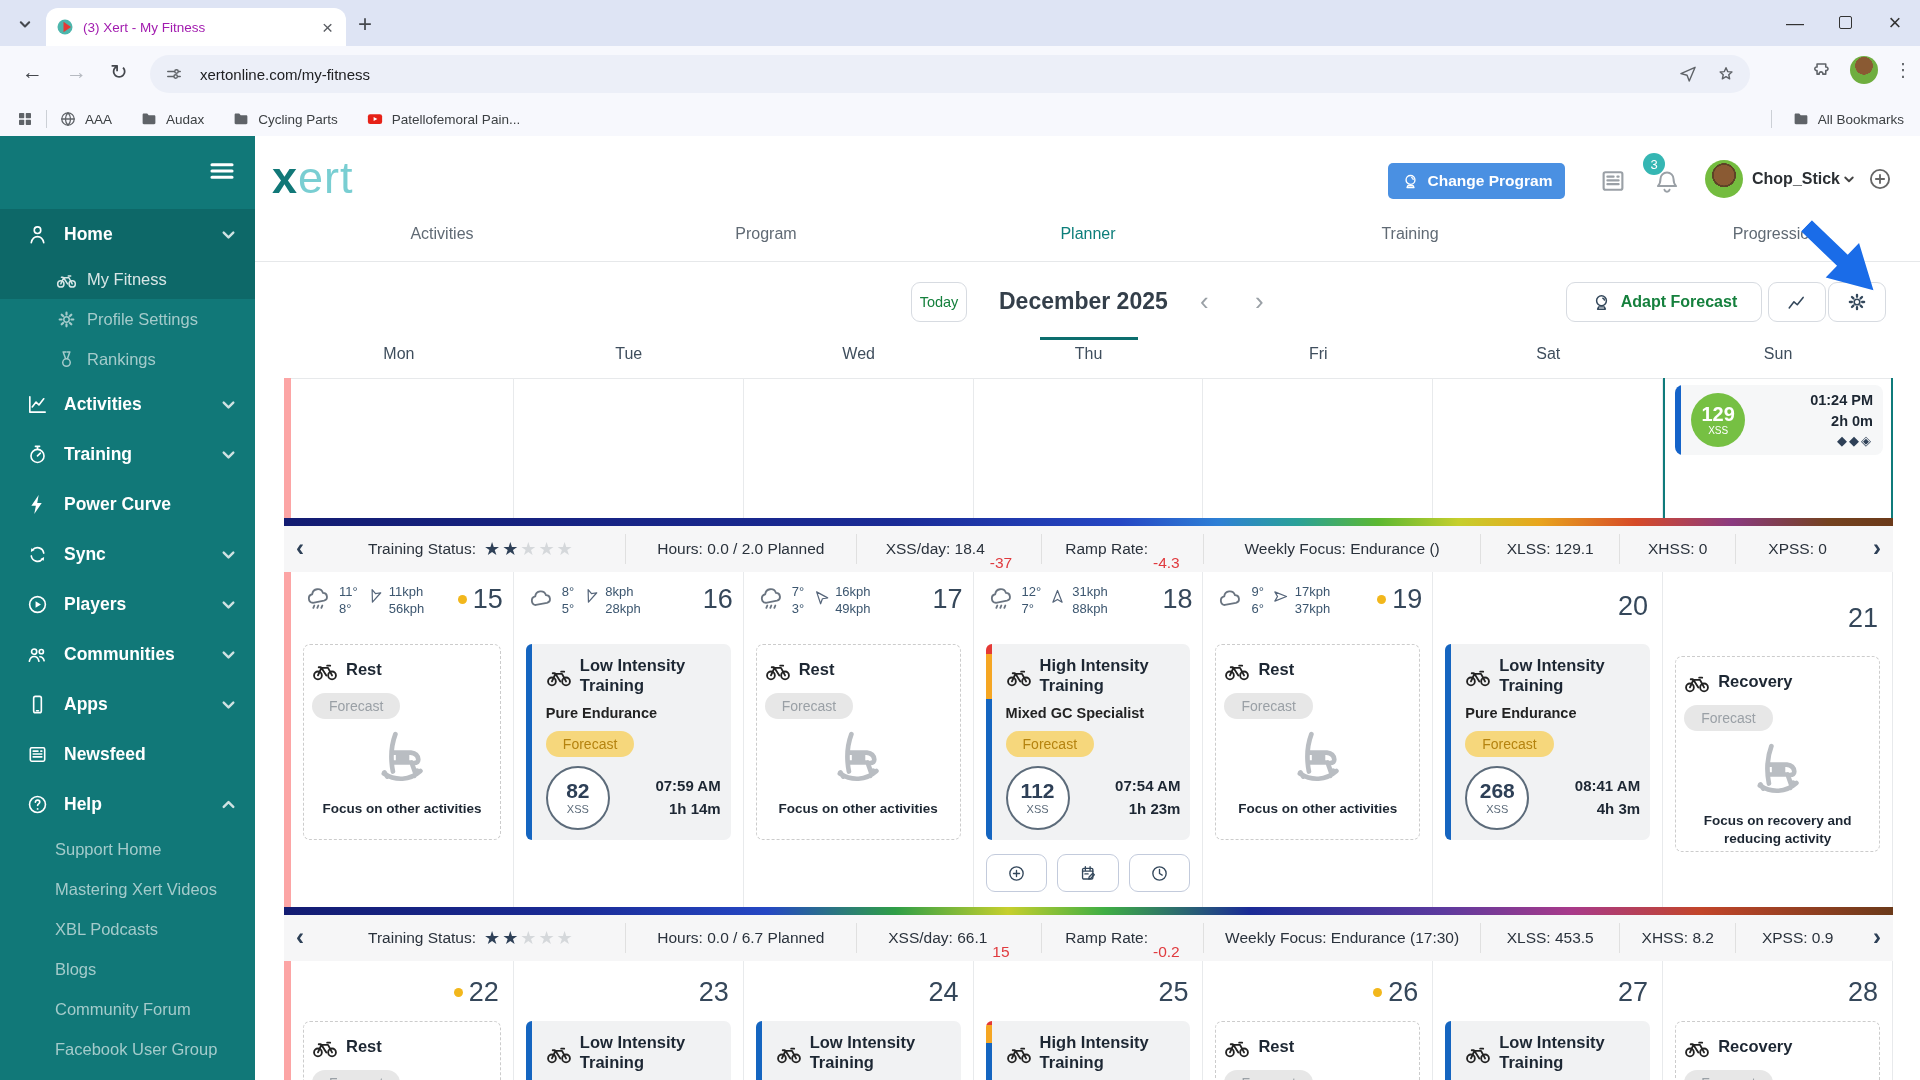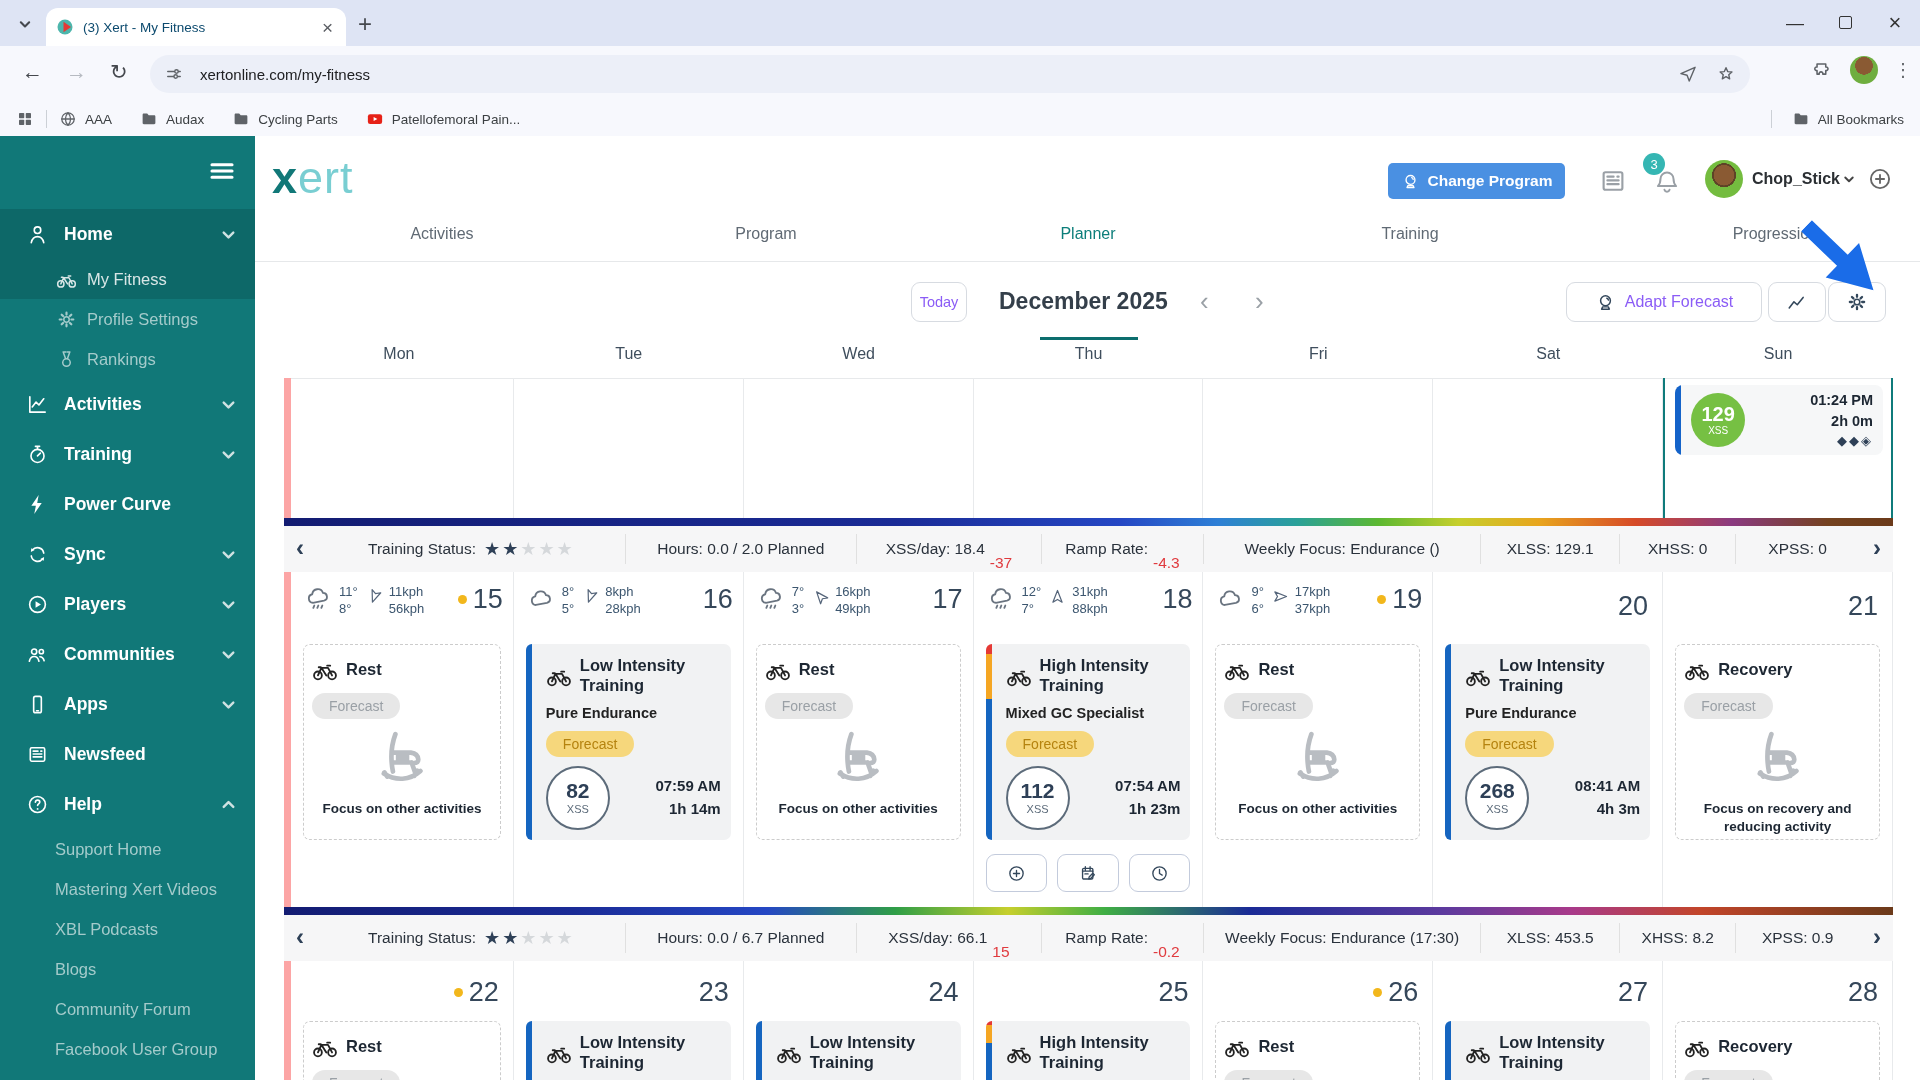--- a/index.html
+++ b/index.html
@@ -8,21 +8,21 @@
   .icon svg{width:100%;height:100%;}
   .s{fill:none;stroke:currentColor;stroke-width:1.7;stroke-linecap:round;stroke-linejoin:round;}
   .sw3{stroke-width:2.5;}
   
   .tabstrip{position:absolute;left:0;top:0;width:1920px;height:46px;background:#dee4f4;}
   .tab-search{position:absolute;left:10px;top:9px;width:30px;height:30px;border-radius:50%;color:#45484e;}
   .tab-search .icon{width:20px;height:20px;margin:5px;}
   .tab{position:absolute;left:46px;top:8px;width:300px;height:38px;background:#fff;border-radius:12px 12px 0 0;
     display:flex;align-items:center;padding:0 10px;box-sizing:border-box;}
   .favicon{width:18px;height:18px;margin-right:9px;}
-  .tab-title{font-size:13.5px;color:#0c4a6e;white-space:nowrap;overflow:hidden;flex:1;}
+  .tab-title{font-size:13.5px;color:#a21caf;white-space:nowrap;overflow:hidden;flex:1;}
   .tab-close{color:#5a5d63;font-size:19px;line-height:19px;padding:0 3px;}
   .newtab{position:absolute;left:358px;top:10px;font-size:24px;color:#45484e;}
   .wincontrols{position:absolute;right:0;top:0;height:46px;display:flex;align-items:center;color:#333;}
   .wc{width:50px;text-align:center;font-size:18px;}
   .wc .box{display:inline-block;width:11px;height:11px;border:1.6px solid #333;border-radius:2px;}
   .toolbar{position:absolute;left:0;top:46px;width:1920px;height:56px;background:#f7f8fd;}
   .navbtn{position:absolute;top:14px;font-size:21px;color:#45484e;}
   .omnibox{position:absolute;left:150px;top:9px;width:1600px;height:38px;border-radius:19px;background:#eceff8;
     display:flex;align-items:center;padding:0 14px;box-sizing:border-box;color:#5f6368;}
   .omnibox .icon{width:20px;height:20px;}
@@ -64,21 +64,21 @@
   .avatar{position:absolute;left:1450px;top:24px;width:38px;height:38px;border-radius:50%;
     background:radial-gradient(circle at 50% 40%,#8a5a33 0 34%,#5d4327 35% 40%,#74bc3f 41% 100%);}
   .username{position:absolute;left:1497px;top:34px;font-size:16px;color:#2b2f33;font-weight:700;}
   .user-caret{position:absolute;left:1585px;top:34px;width:18px;height:18px;color:#444;}
   .add-btn{position:absolute;left:1612px;top:30px;width:26px;height:26px;color:#666;}
   .tabsrow{position:absolute;left:0;top:79px;width:1665px;height:46px;border-bottom:1px solid #e6e8ea;}
   .nav-tab{position:absolute;top:10px;width:170px;text-align:center;font-size:16px;color:#606a74;}
   .nav-tab.active{color:#0c7e7a;}
   .tab-underline{position:absolute;left:785px;top:122px;width:98px;height:3px;background:#0c6e6e;}
   
-  .btn-outline{position:absolute;border:1px solid #d7dbe1;border-radius:9px;background:#fff;color:#8b5cf6;
+  .btn-outline{position:absolute;border:1px solid #d7dbe1;border-radius:9px;background:#fff;color:#15803d;
     display:flex;align-items:center;justify-content:center;gap:9px;box-sizing:border-box;}
   .month-title{position:absolute;left:744px;top:152px;font-size:23px;color:#343f4a;font-weight:700;}
   .mo-chev{position:absolute;top:150px;font-size:26px;color:#9aa0a6;}
   .annot-arrow{position:absolute;left:1538px;top:94px;width:96px;height:58px;fill:#1a6ce8;transform:rotate(44deg);z-index:9;}
   
   .dow-row,.cal-row{position:absolute;left:29px;width:1609px;display:grid;grid-template-columns:repeat(7,1fr);}
   .dow-row{top:199px;height:43px;border-bottom:1px solid #e7e9eb;}
   .dow{font-size:16px;color:#3f4e5d;text-align:center;padding-top:10px;}
   .cell{border-right:1px solid #e8eaec;position:relative;box-sizing:border-box;overflow:hidden;}
   .cal-row .cell:first-child{border-left:7px solid #fca5a5;}
@@ -420,21 +420,21 @@
     <span id="nav-tabs"><div class="nav-tab" style="left: 102px;">Activities</div><div class="nav-tab" style="left: 426px;">Program</div><div class="nav-tab active" style="left: 748px;">Planner</div><div class="nav-tab" style="left: 1070px;">Training</div><div class="nav-tab" style="left: 1393px; text-align: right;">Progression</div></span>
     <span class="tab-underline"></span>
   </div>
 
   <div class="btn-outline" style="left:656px;top:146px;width:56px;height:40px;font-size:14.5px;">
       <span>Today</span>
     </div>
   <div class="month-title">December 2025</div>
   <span class="mo-chev" style="left:945px;">‹</span>
   <span class="mo-chev" style="left:1000px;">›</span>
-  <div class="btn-outline" style="left:1311px;top:146px;width:196px;height:40px;font-size:16px;font-weight:400;">
+  <div class="btn-outline" style="left:1311px;top:146px;width:196px;height:40px;font-size:16px;font-weight:700;">
     <span class="icon" style="width:21px;height:21px;color:#33475b;"><svg viewBox="0 0 24 24">
           <circle class="s" cx="12" cy="10" r="5.6"></circle>
           <path class="s" d="M8.8 17h6.4l1.2 2.6H7.6zM13.5 7.2a2.6 2.6 0 0 1 1.9 2"></path>
         </svg></span>
     <span>Adapt Forecast</span>
   </div>
   <div class="btn-outline" style="left:1513px;top:146px;width:58px;height:40px;">
     <span class="icon" style="width:22px;height:22px;color:#33475b;"><svg viewBox="0 0 24 24">
           <path class="s" d="M3.5 18.5l5.2-6.7 3.6 3.2 6.4-8"></path>
         </svg></span>
@@ -726,21 +726,21 @@
               <div class="n">268</div>
               <div class="u">XSS</div>
             </div>
             <div class="times">
               <div>08:41 AM</div>
               <div>4h 3m</div>
             </div>
           </div></div>
       </div>
       <div class="cell">
-        <div class="num-row" style="height: 44px; margin: 12px 14px 0px 0px;">
+        <div class="num-row" style="height: 44px; margin: 24px 14px 0px 0px;">
           <span class="daynum">21</span>
         </div>
         <div class="card resty"><div class="card-title-row">
             <span class="icon"><svg viewBox="0 0 24 24">
                 <circle class="s" cx="5.5" cy="17" r="3.6"></circle>
                 <circle class="s" cx="18.5" cy="17" r="3.6"></circle>
                 <path class="s" d="M5.5 17l3.2-7h6.1l3.7 7M8.7 10l4.5 7M14 8h2.8M8 9.5H6.2"></path>
               </svg></span>
             <div class="card-title">Recovery</div>
           </div><span class="pill gray">Forecast</span><span class="icon chair"><svg viewBox="0 0 24 24">

